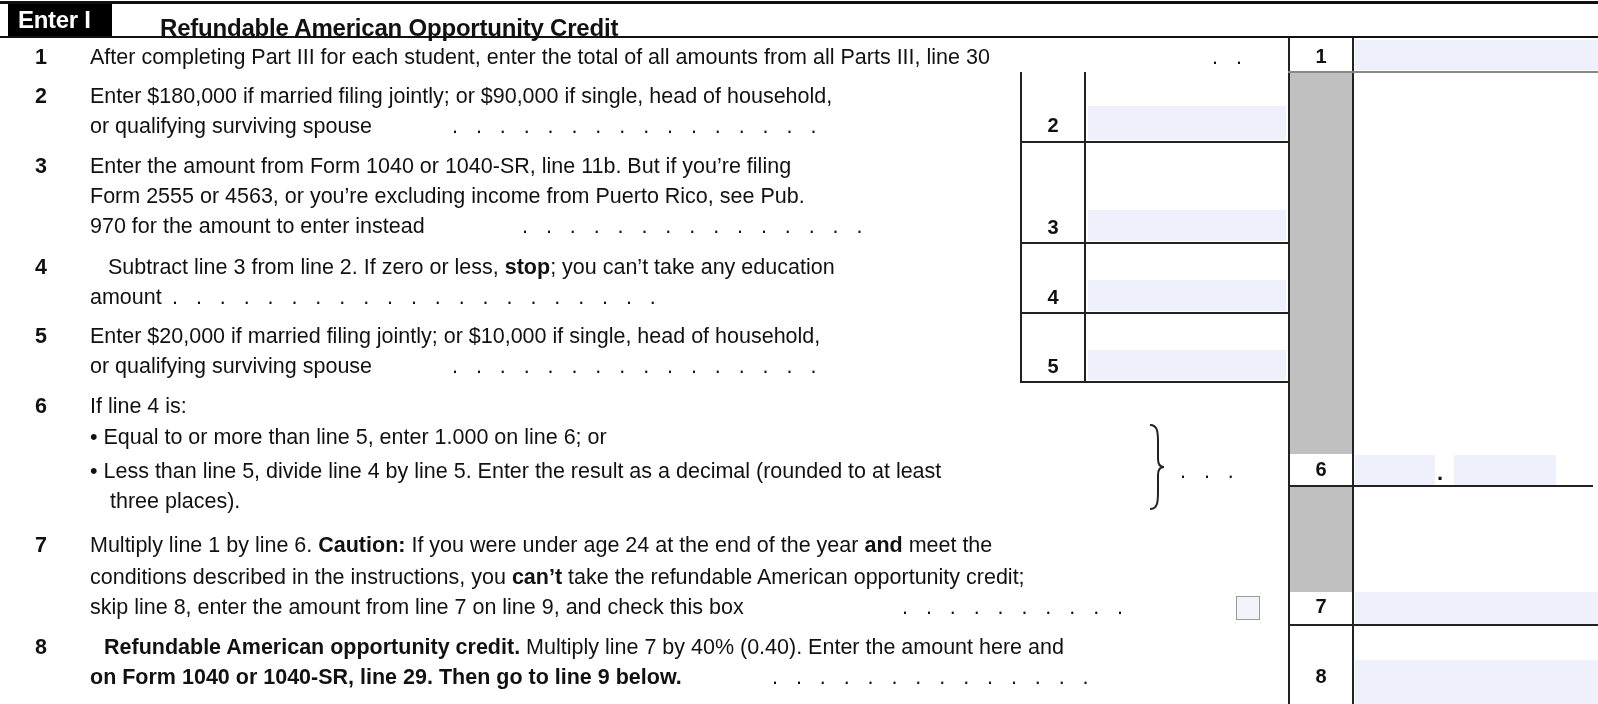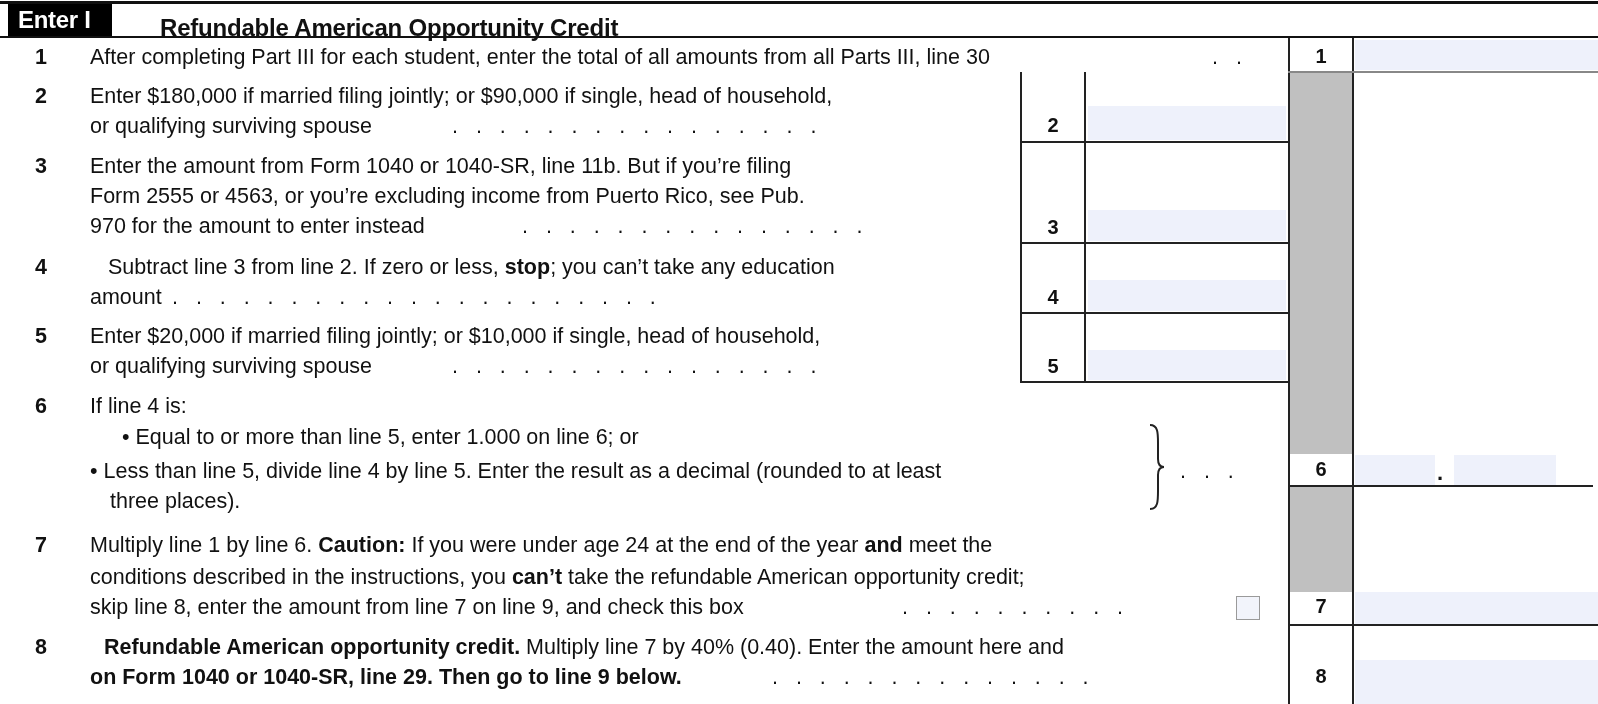--- a/index.html
+++ b/index.html
@@ -95,21 +95,21 @@
 <div class="abs txt" style="left:90px; top:283px; white-space:nowrap;">amount</div>
 <div class="abs txt dots" style="left:172px; top:283px;">.   .   .   .   .   .   .   .   .   .   .   .   .   .   .   .   .   .   .   .   .</div>
 
 <div class="abs num txt" style="left:26px; top:322px;">5</div>
 <div class="abs txt" style="left:90px; top:322px; white-space:nowrap;">Enter $20,000 if married filing jointly; or $10,000 if single, head of household,</div>
 <div class="abs txt" style="left:90px; top:352px; white-space:nowrap;">or qualifying surviving spouse</div>
 <div class="abs txt dots" style="left:452px; top:352px;">.   .   .   .   .   .   .   .   .   .   .   .   .   .   .   .</div>
 
 <div class="abs num txt" style="left:26px; top:392px;">6</div>
 <div class="abs txt" style="left:90px; top:392px; white-space:nowrap;">If line 4 is:</div>
-<div class="abs txt" style="left:90px; top:423px; white-space:nowrap;margin-left:32px;">• Equal to or more than line 5, enter 1.000 on line 6; or</div>
+<div class="abs txt" style="left:90px; top:423px; white-space:nowrap;">• Equal to or more than line 5, enter 1.000 on line 6; or</div>
 <div class="abs txt" style="left:90px; top:457px; white-space:nowrap;">• Less than line 5, divide line 4 by line 5. Enter the result as a decimal (rounded to at least</div>
 <div class="abs txt" style="left:110px; top:487px; white-space:nowrap;">three places).</div>
 <svg class="abs" style="left:1146px; top:423px;" width="20" height="88" viewBox="0 0 20 88">
   <path d="M4 2 C12 2, 12 10, 12 20 L12 36 C12 42, 14 44, 18 44 C14 44, 12 46, 12 52 L12 68 C12 78, 12 86, 4 86" fill="none" stroke="#222" stroke-width="2"></path>
 </svg>
 <div class="abs txt dots" style="left:1180px; top:457px;">.   .   .</div>
 
 <div class="abs num txt" style="left:26px; top:531px;">7</div>
 <div class="abs txt" style="left:90px; top:531px; white-space:nowrap;"><span>Multiply line 1 by line 6. </span><b>Caution:</b><span> If you were under age 24 at the end of the year </span><b>and</b><span> meet the</span></div>
 <div class="abs txt" style="left:90px; top:563px; white-space:nowrap;"><span>conditions described in the instructions, you </span><b>can’t</b><span> take the refundable American opportunity credit;</span></div>

